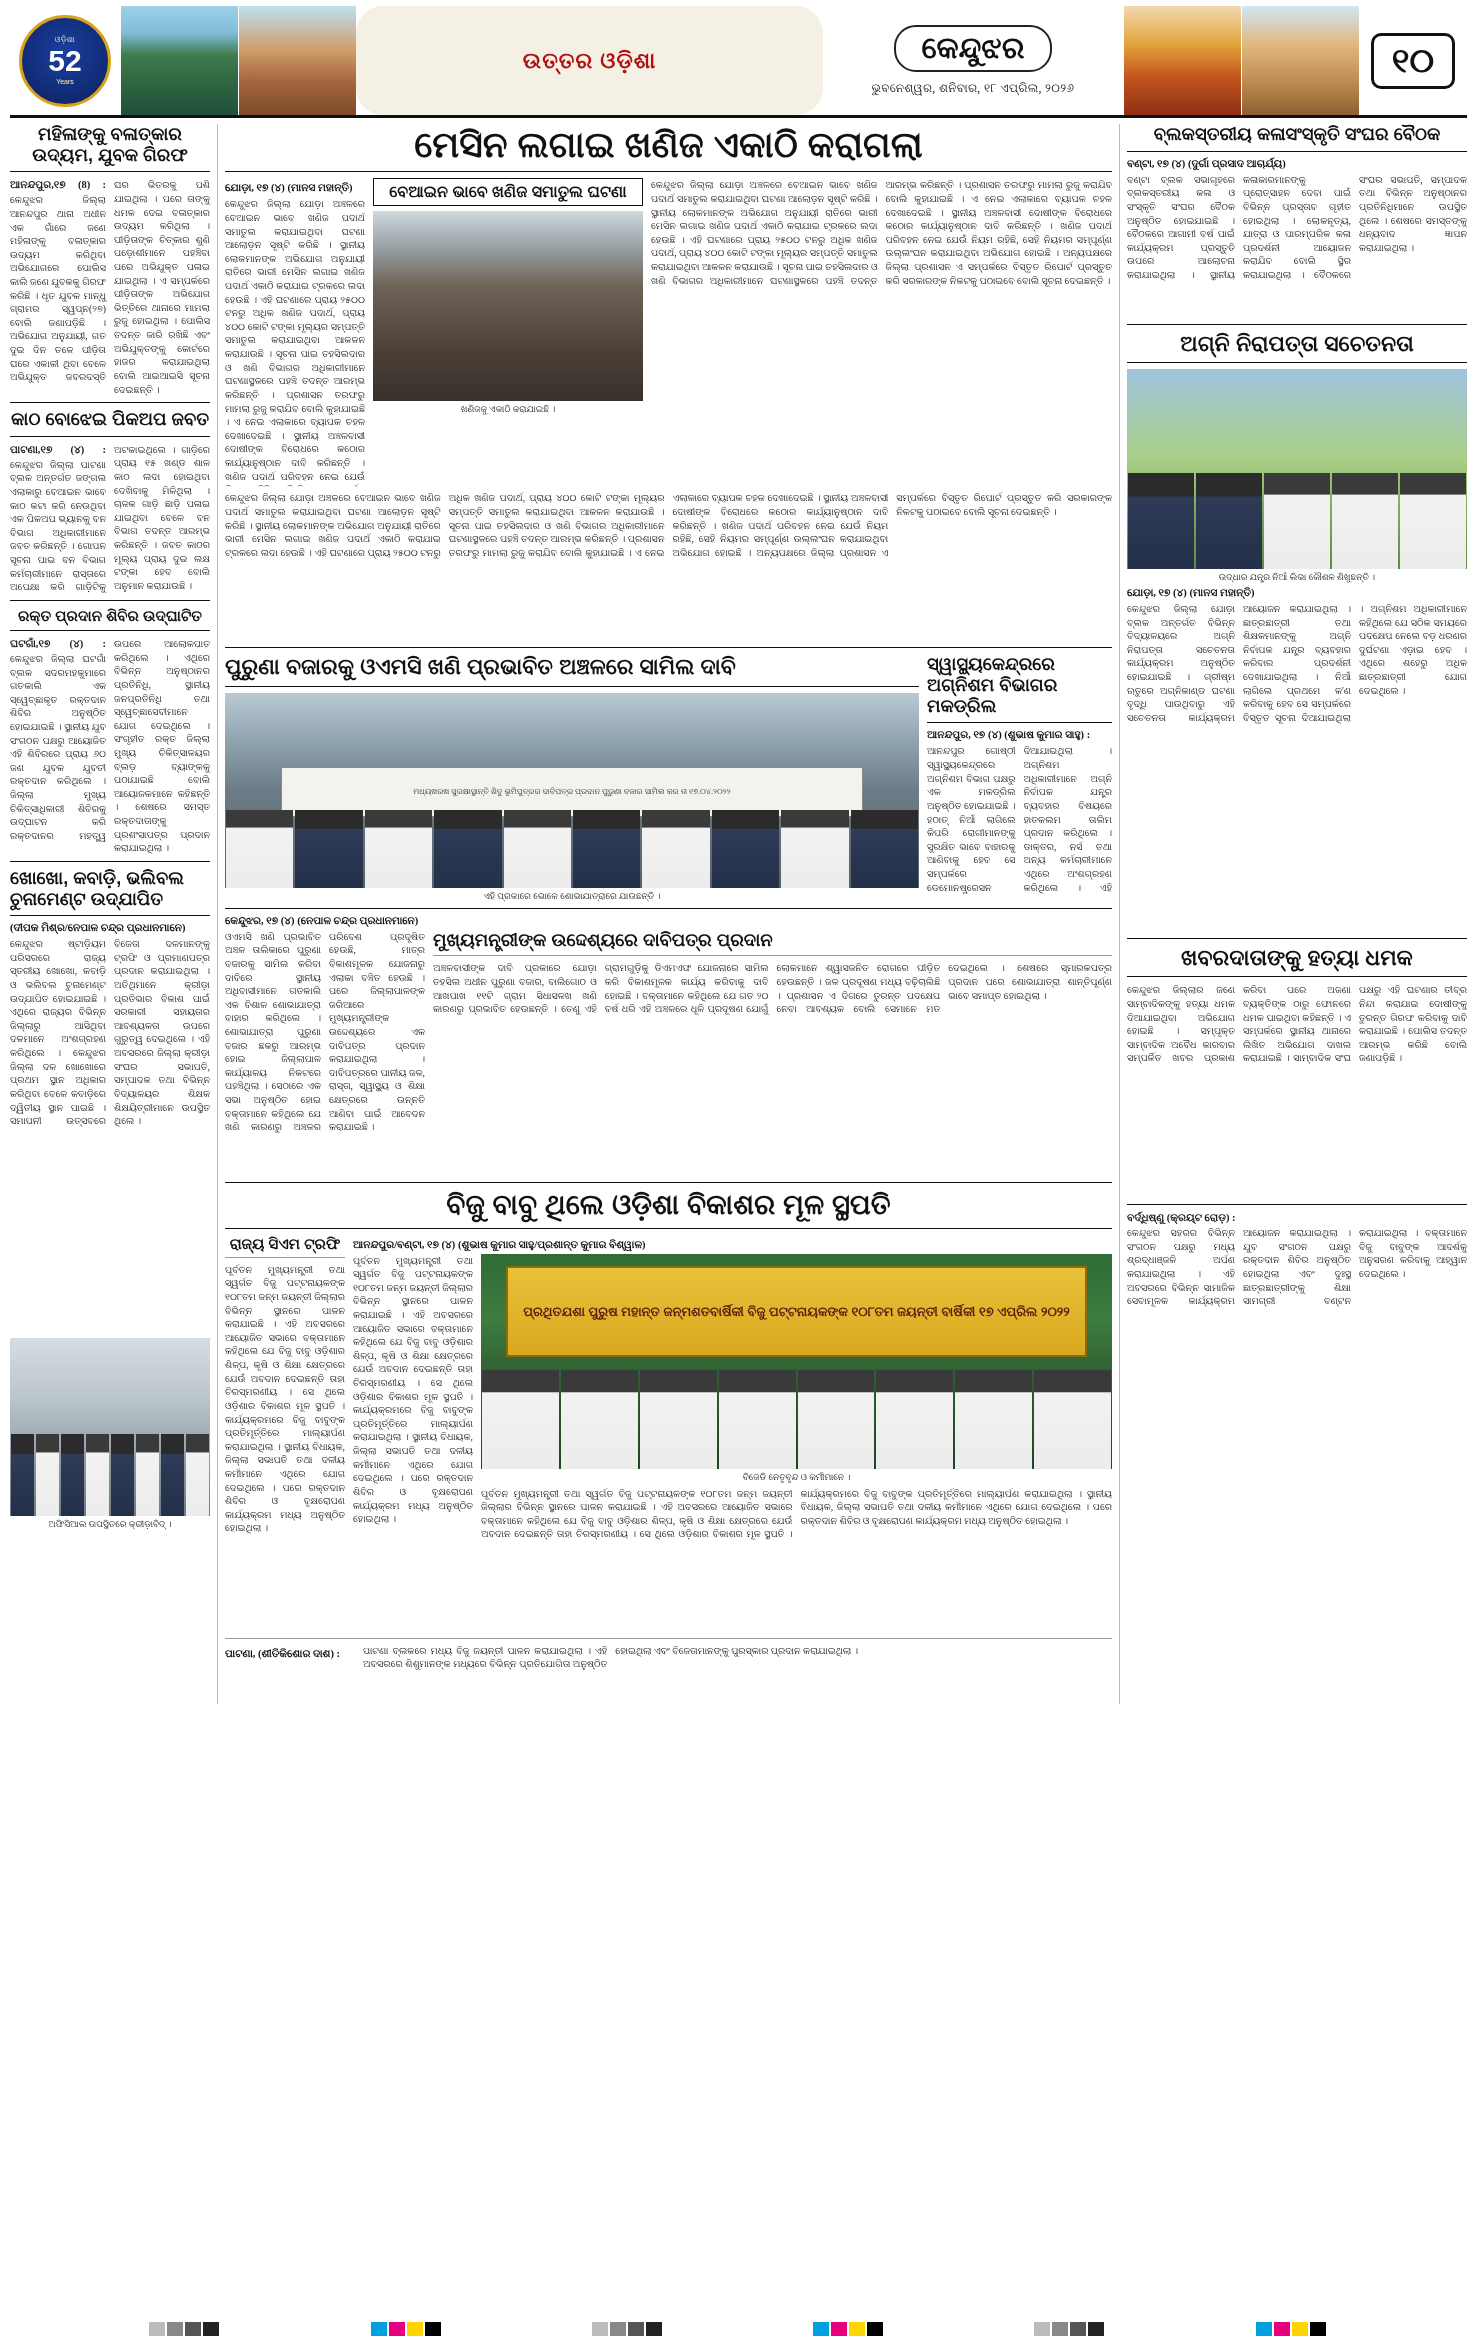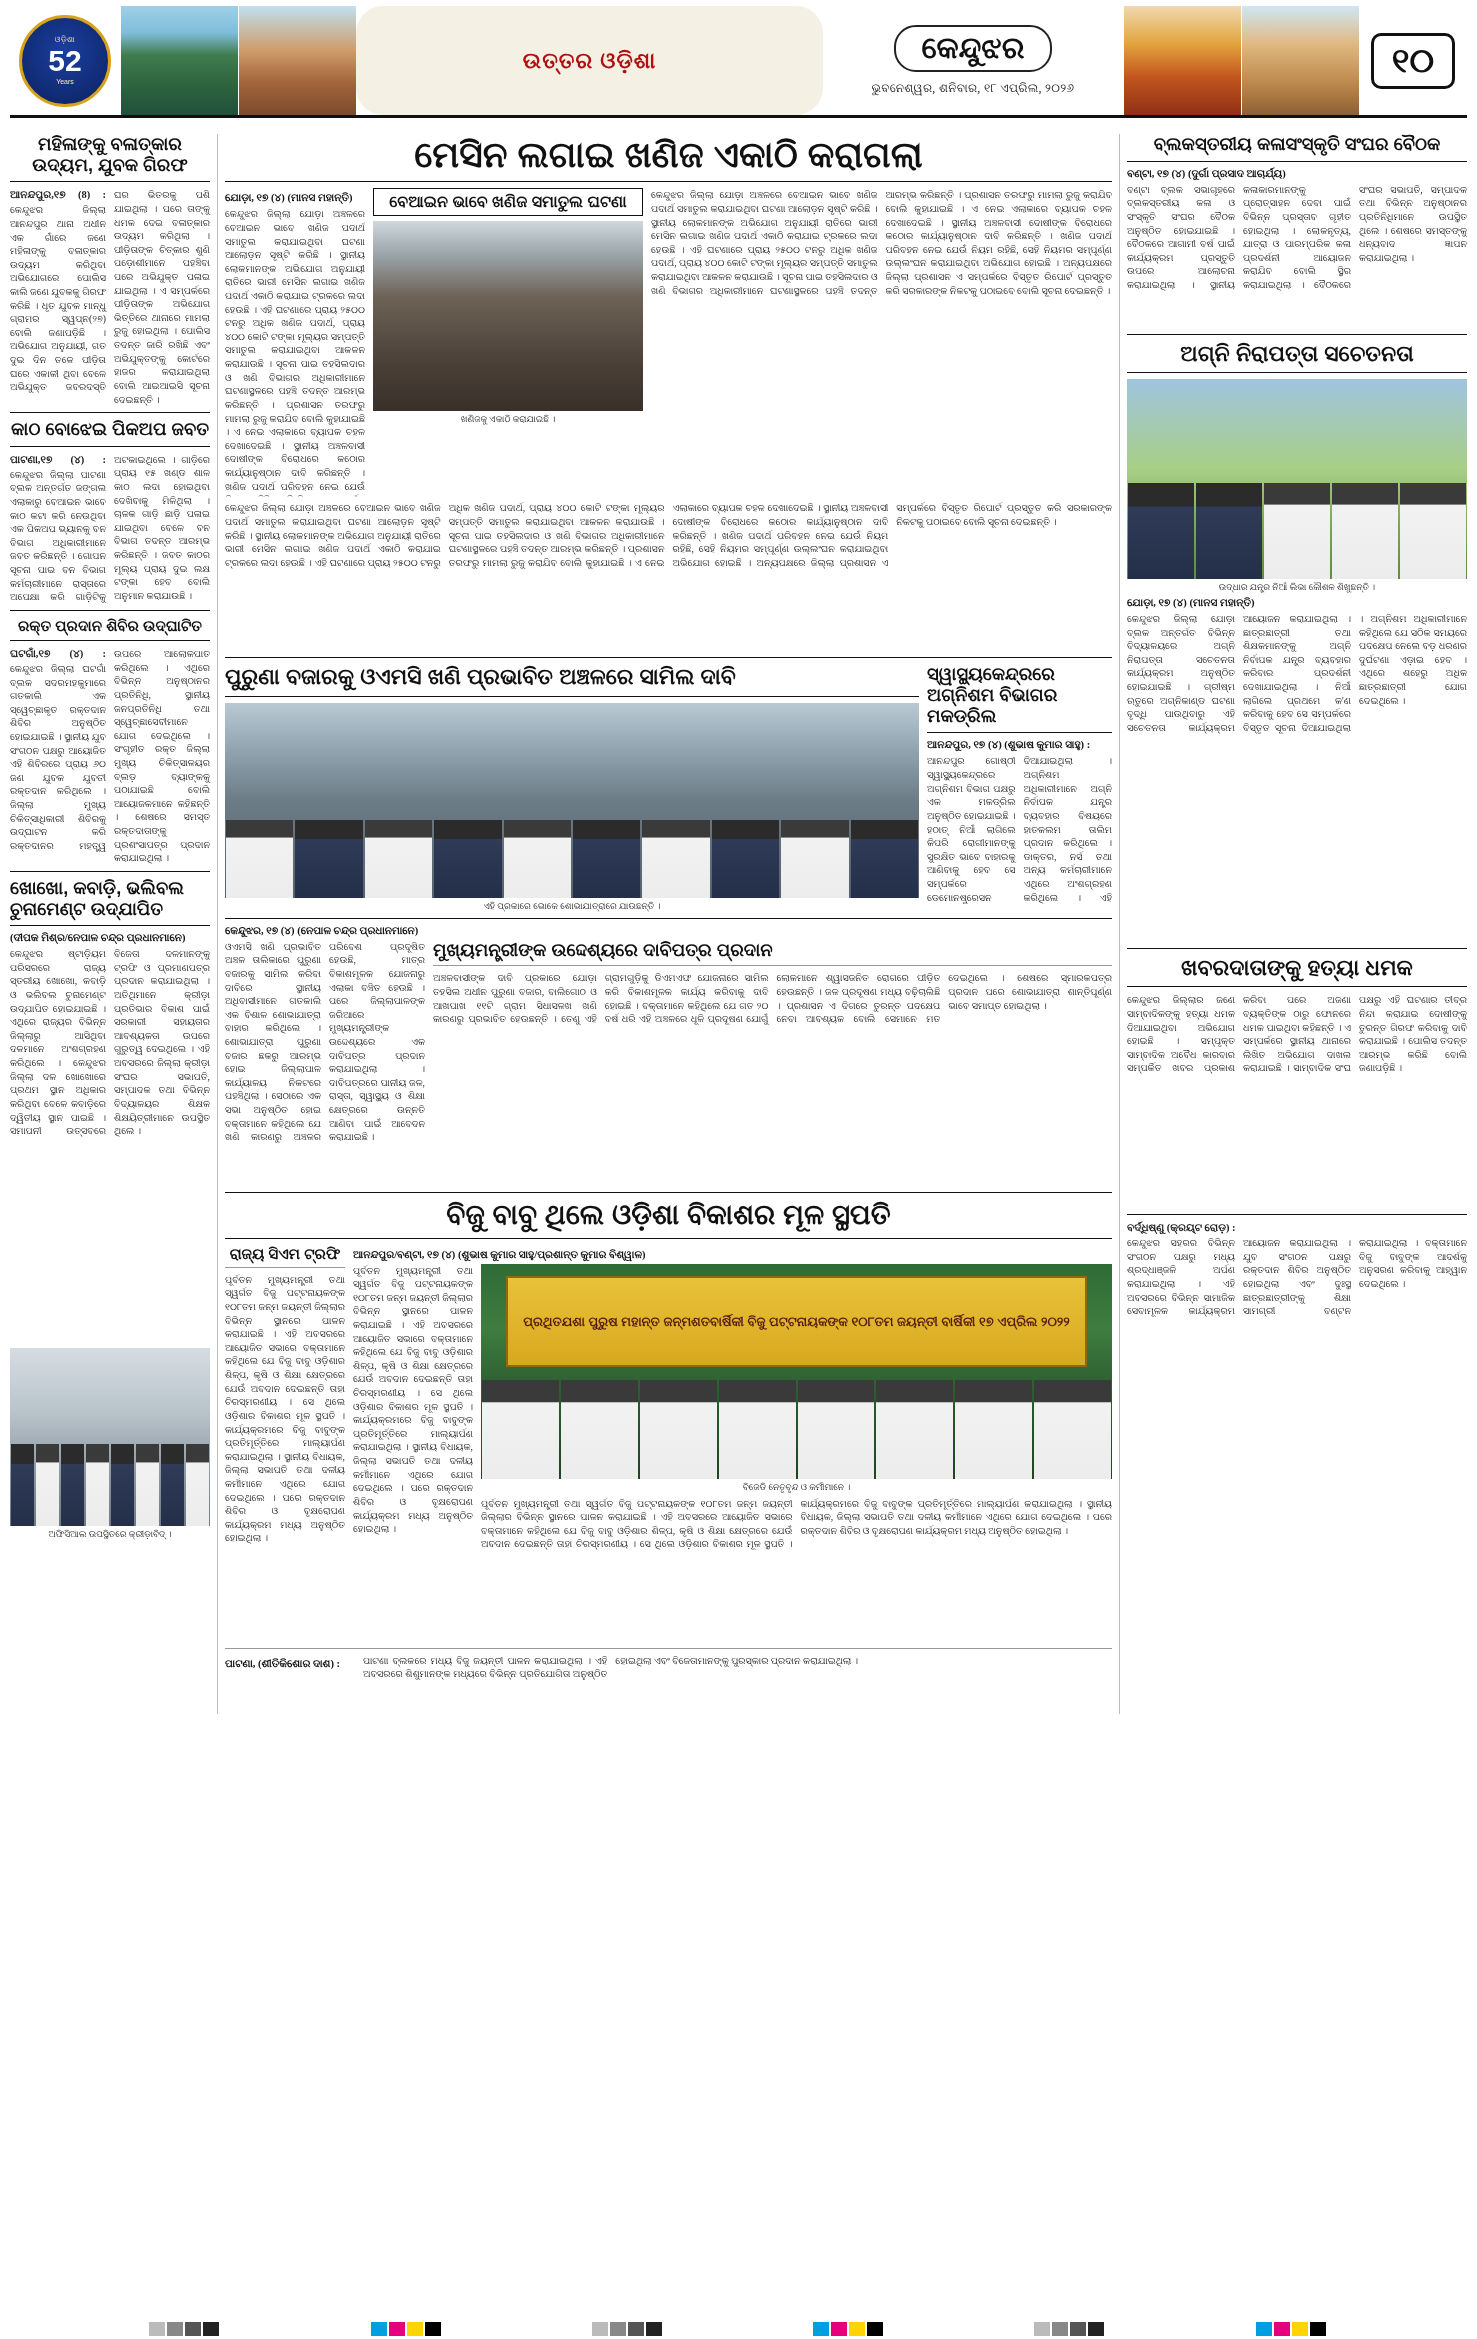--- a/index.html
+++ b/index.html
@@ -49,21 +49,21 @@
     border:2px solid #222; border-radius:22px; padding:4px 26px; background:#fff;
     font-family:"Liberation Sans", sans-serif; font-size:30px; font-weight:bold; color:#111;
   }
   .mh-sub { font-size:12px; margin-top:9px; color:#222; letter-spacing:.3px; }
   .mh-pageno { width:108px; display:flex; align-items:center; justify-content:center; }
   .pagebox { border:3px solid #111; border-radius:10px; width:84px; height:56px;
              display:flex; align-items:center; justify-content:center; font-size:34px; font-weight:bold;
              font-family:"Liberation Sans", sans-serif;}
 
   
-  .body-wrap { display:flex; gap:0; margin-top:16px; }
+  .body-wrap { display:flex; gap:0; margin-top:6px; }
   .colsep { width:1px; background:#bbb; margin:0 7px; }
 
   .c-left { width:200px; }
   .c-mid  { flex:1; }
   .c-right{ width:340px; }
 
   
   .hl { font-family:"Liberation Sans", sans-serif; font-weight:bold; color:#111; line-height:1.15; }
   .hl-xxl { font-size:36px; }
   .hl-xl { font-size:28px; }
@@ -230,20 +230,23 @@
       </div>
 
       <div class="rule"></div>
 
       <div>
         <div style="display:flex; gap:8px; align-items:flex-start;">
           <div style="flex:1;">
             <div class="hl hl-l">ପୁରୁଣା ବଜାରକୁ ଓଏମସି ଖଣି ପ୍ରଭାବିତ ଅଞ୍ଚଳରେ ସାମିଲ ଦାବି</div>
             <div class="rule"></div>
             <div class="photo ph-rally" style="height:195px;">
+              <div class="banner-strip">ମଧ୍ୟଖରଖ ସୁରକ୍ଷାସ୍ଥାନ୍ତି ଶିବୁ ଭୂମିପୁତ୍ରର ଦାବିପତ୍ର ପ୍ରଦାନ
+ପୁରୁଣା ବଜାର ସାମିଲ କର
+ତା ୧୭.୦୪.୨୦୨୨</div>
               <div class="people-row" style="height:40%;">
                 <div class="person"></div>
                   <div class="person dark"></div>
                   <div class="person"></div>
                 <div class="person dark"></div>
                   <div class="person"></div>
                   <div class="person dark"></div>
                 <div class="person"></div>
                   <div class="person dark"></div>
                   <div class="person"></div>

